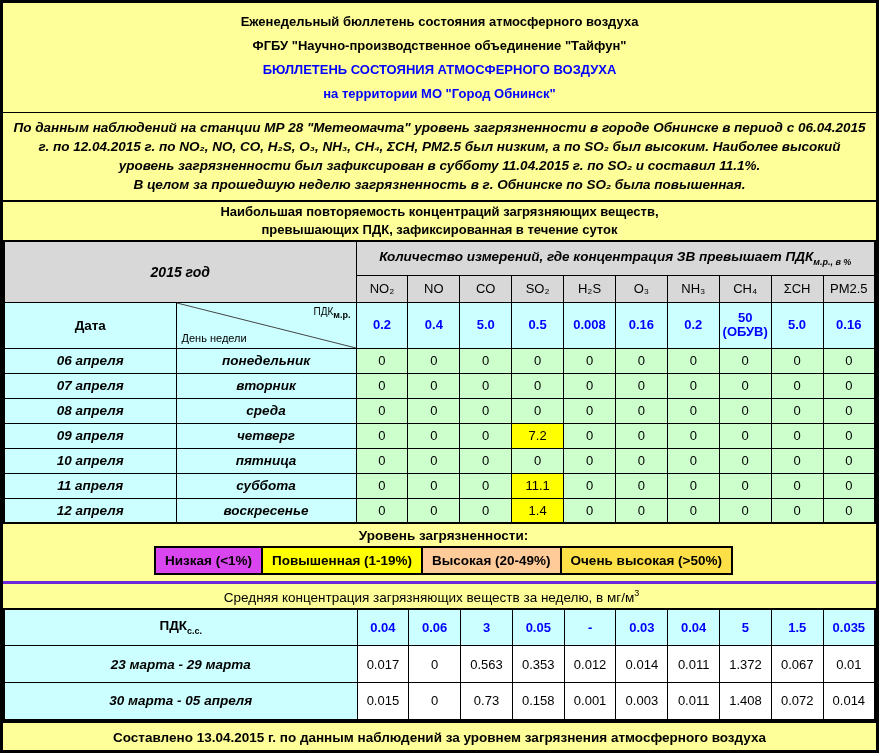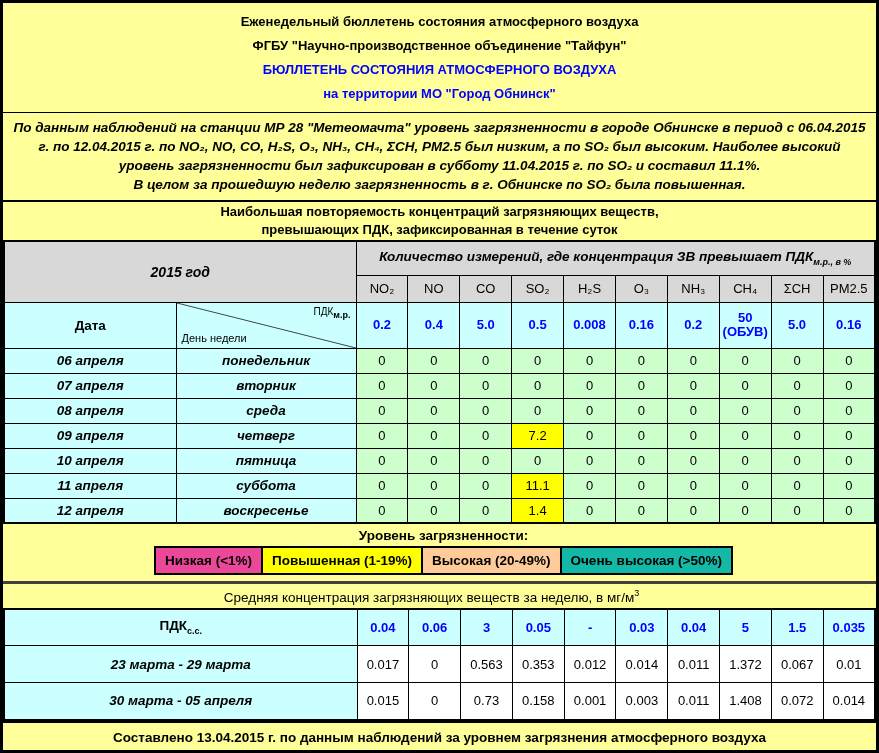--- a/index.html
+++ b/index.html
@@ -42,21 +42,21 @@
   .date-label{font-weight:bold;font-size:13.5px;}
   .datecell,.daycell{font-weight:bold;font-style:italic;font-size:13.5px;background:var(--cyan);}
   .val{background:var(--green);}
   .val.hl{background:var(--hl);}
   
   .diag{position:relative;padding:0;background:var(--cyan);}
   .diag svg{position:absolute;left:0;top:0;width:100%;height:100%;}
   .diag-top{position:absolute;top:3px;right:5px;font-size:10px;}
   .diag-bottom{position:absolute;bottom:4px;left:5px;font-size:11px;}
   
-  .main-sec{box-sizing:border-box;border-bottom:3px solid #404040;}
+  .main-sec{box-sizing:border-box;border-bottom:3px solid #6d28d9;}
   .legend{padding:3px 0 6px 0;text-align:center;margin-left:8px;}
   .legend-title{font-weight:bold;font-size:13.5px;line-height:17px;}
   .legend-row{display:flex;justify-content:center;margin-top:2px;}
   .legend-cell{border:2px solid #000;font-weight:bold;font-size:13.5px;
                padding:5px 9px;white-space:nowrap;}
   .legend-cell + .legend-cell{margin-left:-2px;}
   
   .avg-sec{box-sizing:border-box;border-bottom:2px solid #000;}
   .avg-title{text-align:center;font-weight:normal;font-size:13.5px;padding:4px 16px 3px 0;}
   .avg-title sup{font-size:9px;}
@@ -245,24 +245,24 @@
             <td class="val">0</td>
             <td class="val">0</td>
             <td class="val">0</td>
           </tr>
         </tbody>
     </table>
 
     <div class="legend">
       <div class="legend-title">Уровень загрязненности:</div>
       <div class="legend-row" id="legend-row">
-          <div class="legend-cell" style="background: #ec4899;">Низкая (&lt;1%)</div>
+          <div class="legend-cell" style="background: #d946ef;">Низкая (&lt;1%)</div>
           <div class="legend-cell" style="background: rgb(255, 255, 0);">Повышенная (1-19%)</div>
           <div class="legend-cell" style="background: rgb(255, 204, 153);">Высокая (20-49%)</div>
-          <div class="legend-cell" style="background: #14b8a6;">Очень высокая (&gt;50%)</div>
+          <div class="legend-cell" style="background: #fde047;">Очень высокая (&gt;50%)</div>
         </div>
     </div>
   </div>
 
   <div class="avg-sec">
     <div class="avg-title"><span>Средняя концентрация загрязняющих веществ за неделю, в мг/м</span><sup>3</sup></div>
     <table class="avg-table">
       <colgroup>
         <col class="col-period">
         <col>

